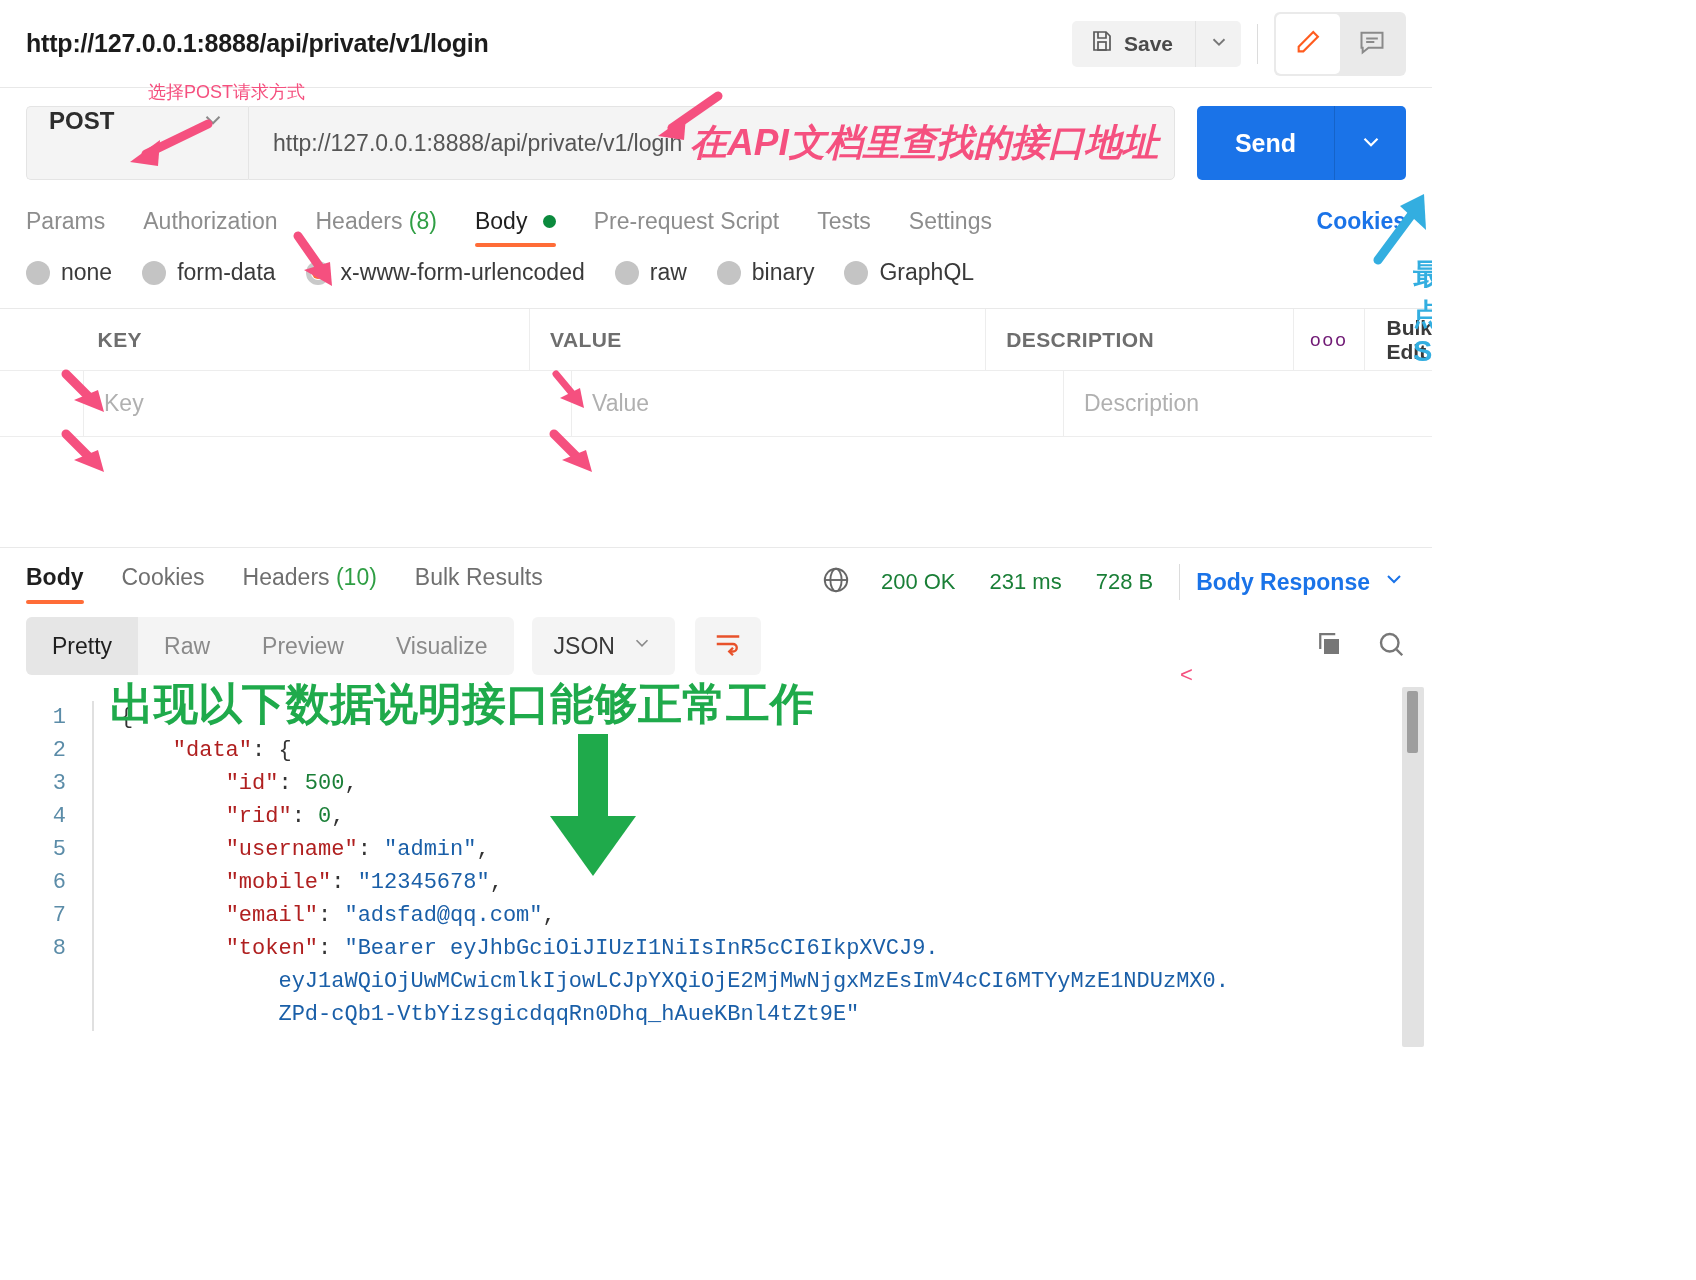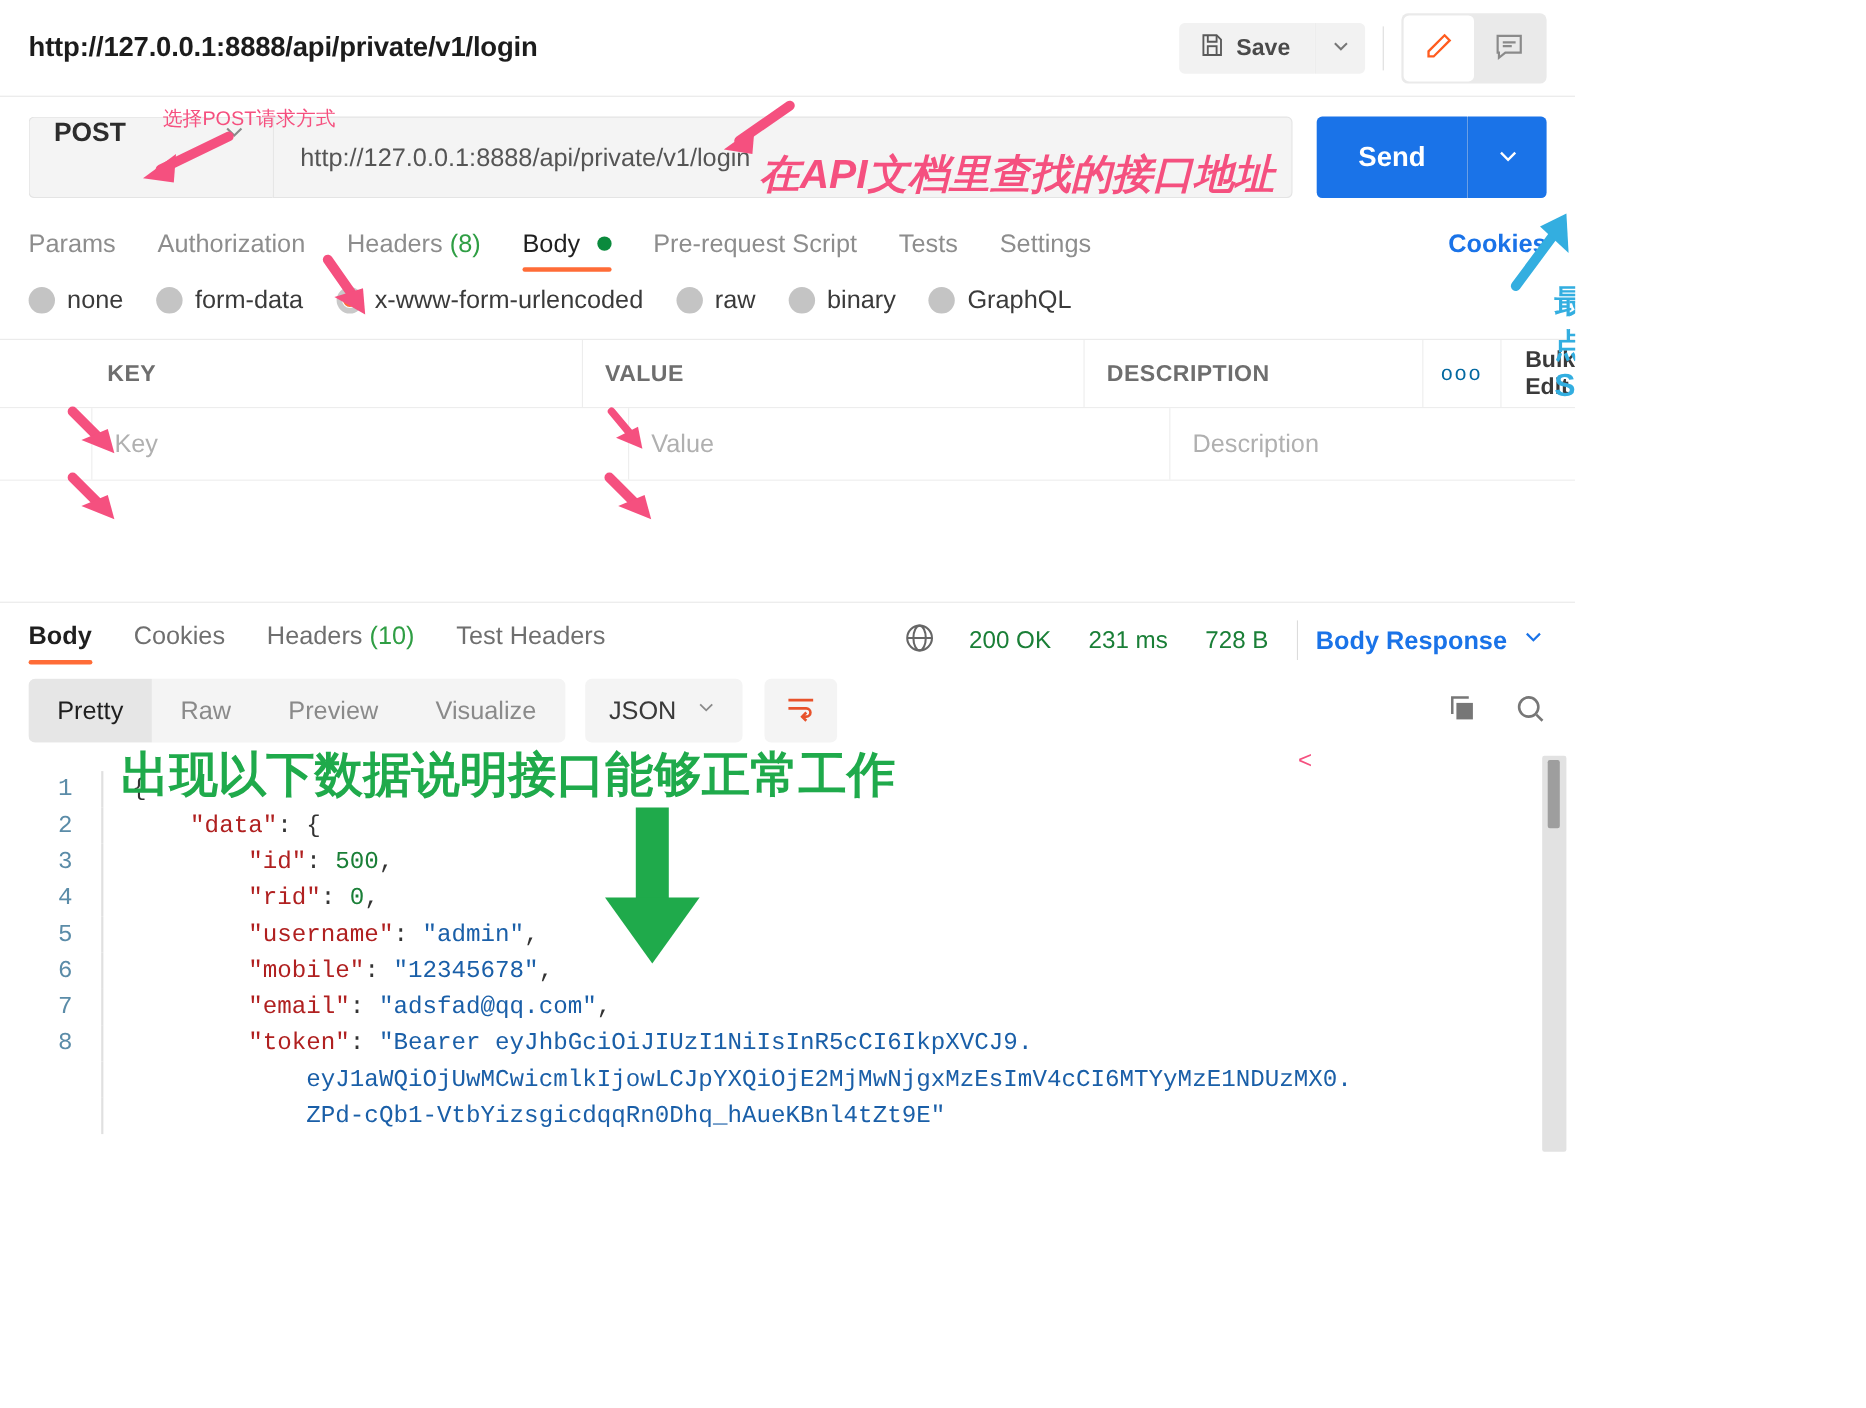--- a/index.html
+++ b/index.html
@@ -230,21 +230,21 @@
     font-size: 23px;
   }
   .kv-head { min-height: 62px; }
   .kv-head .kv-key, .kv-head .kv-val, .kv-head .kv-desc {
     font-size: 21px; font-weight: 700; color: #6e6e6e; letter-spacing: .4px;
   }
   .kv-head .kv-desc { border-right: 1px solid #ededed; flex: none; width: 308px;}
   .kv-opts {
     width: 76px; display: flex; align-items: center; justify-content: center;
     border-right: 1px solid #ededed;
-    color: #0369a1; font-size: 19px; letter-spacing: 2px;
+    color: #701a75; font-size: 19px; letter-spacing: 2px;
     cursor: pointer;
   }
   .kv-bulk {
     flex: 1; display: flex; align-items: center; padding-left: 22px;
     font-size: 21px; font-weight: 700; color: #3a3a3a; cursor: pointer;
   }
   .placeholder { color: #b0b0b0; }
 
   
   .gap-area { height: 110px; position: relative; }
@@ -345,21 +345,21 @@
     position: absolute; left: 5px; top: 4px;
     width: 11px; height: 62px; background: #9e9e9e; border-radius: 2px;
   }
 
   
   .anno {
     position: absolute;
     pointer-events: none;
     font-family: "Liberation Sans", sans-serif;
   }
-  .anno-pink { color: #f5507f; margin-top: 16px; }
+  .anno-pink { color: #f5507f; }
   .anno-blue { color: #33aee0; }
   .anno-green { color: #1faa4b; }
   .anno-sm { font-size: 18px; }
   .anno-md { font-size: 29px; font-weight: 700; }
   .anno-lg { font-size: 37px; font-weight: 700; }
 </style>
 </head>
 <body>
 
 <div id="app">
@@ -497,21 +497,21 @@
 
   <div class="gap-area"></div>
 
   <div class="resp-tabs-row">
     <div class="resp-tab active"><span>Body</span></div>
     <div class="resp-tab"><span>Cookies</span></div>
     <div class="resp-tab">
       <span>Headers</span>
       <span class="badge-count">(10)</span>
     </div>
-    <div class="resp-tab"><span>Test Headers</span></div>
+    <div class="resp-tab"><span>Bulk Results</span></div>
 
     <div class="resp-status">
       <span class="globe-ic">
         <svg width="30" height="30" viewBox="0 0 24 24" fill="none" stroke="#666" stroke-width="1.5">
           <circle cx="12" cy="12" r="9"></circle>
             <ellipse cx="12" cy="12" rx="4.5" ry="9"></ellipse>
             <path d="M3 12h18"></path>
         </svg>
       </span>
       <span class="stat">200 OK</span>

